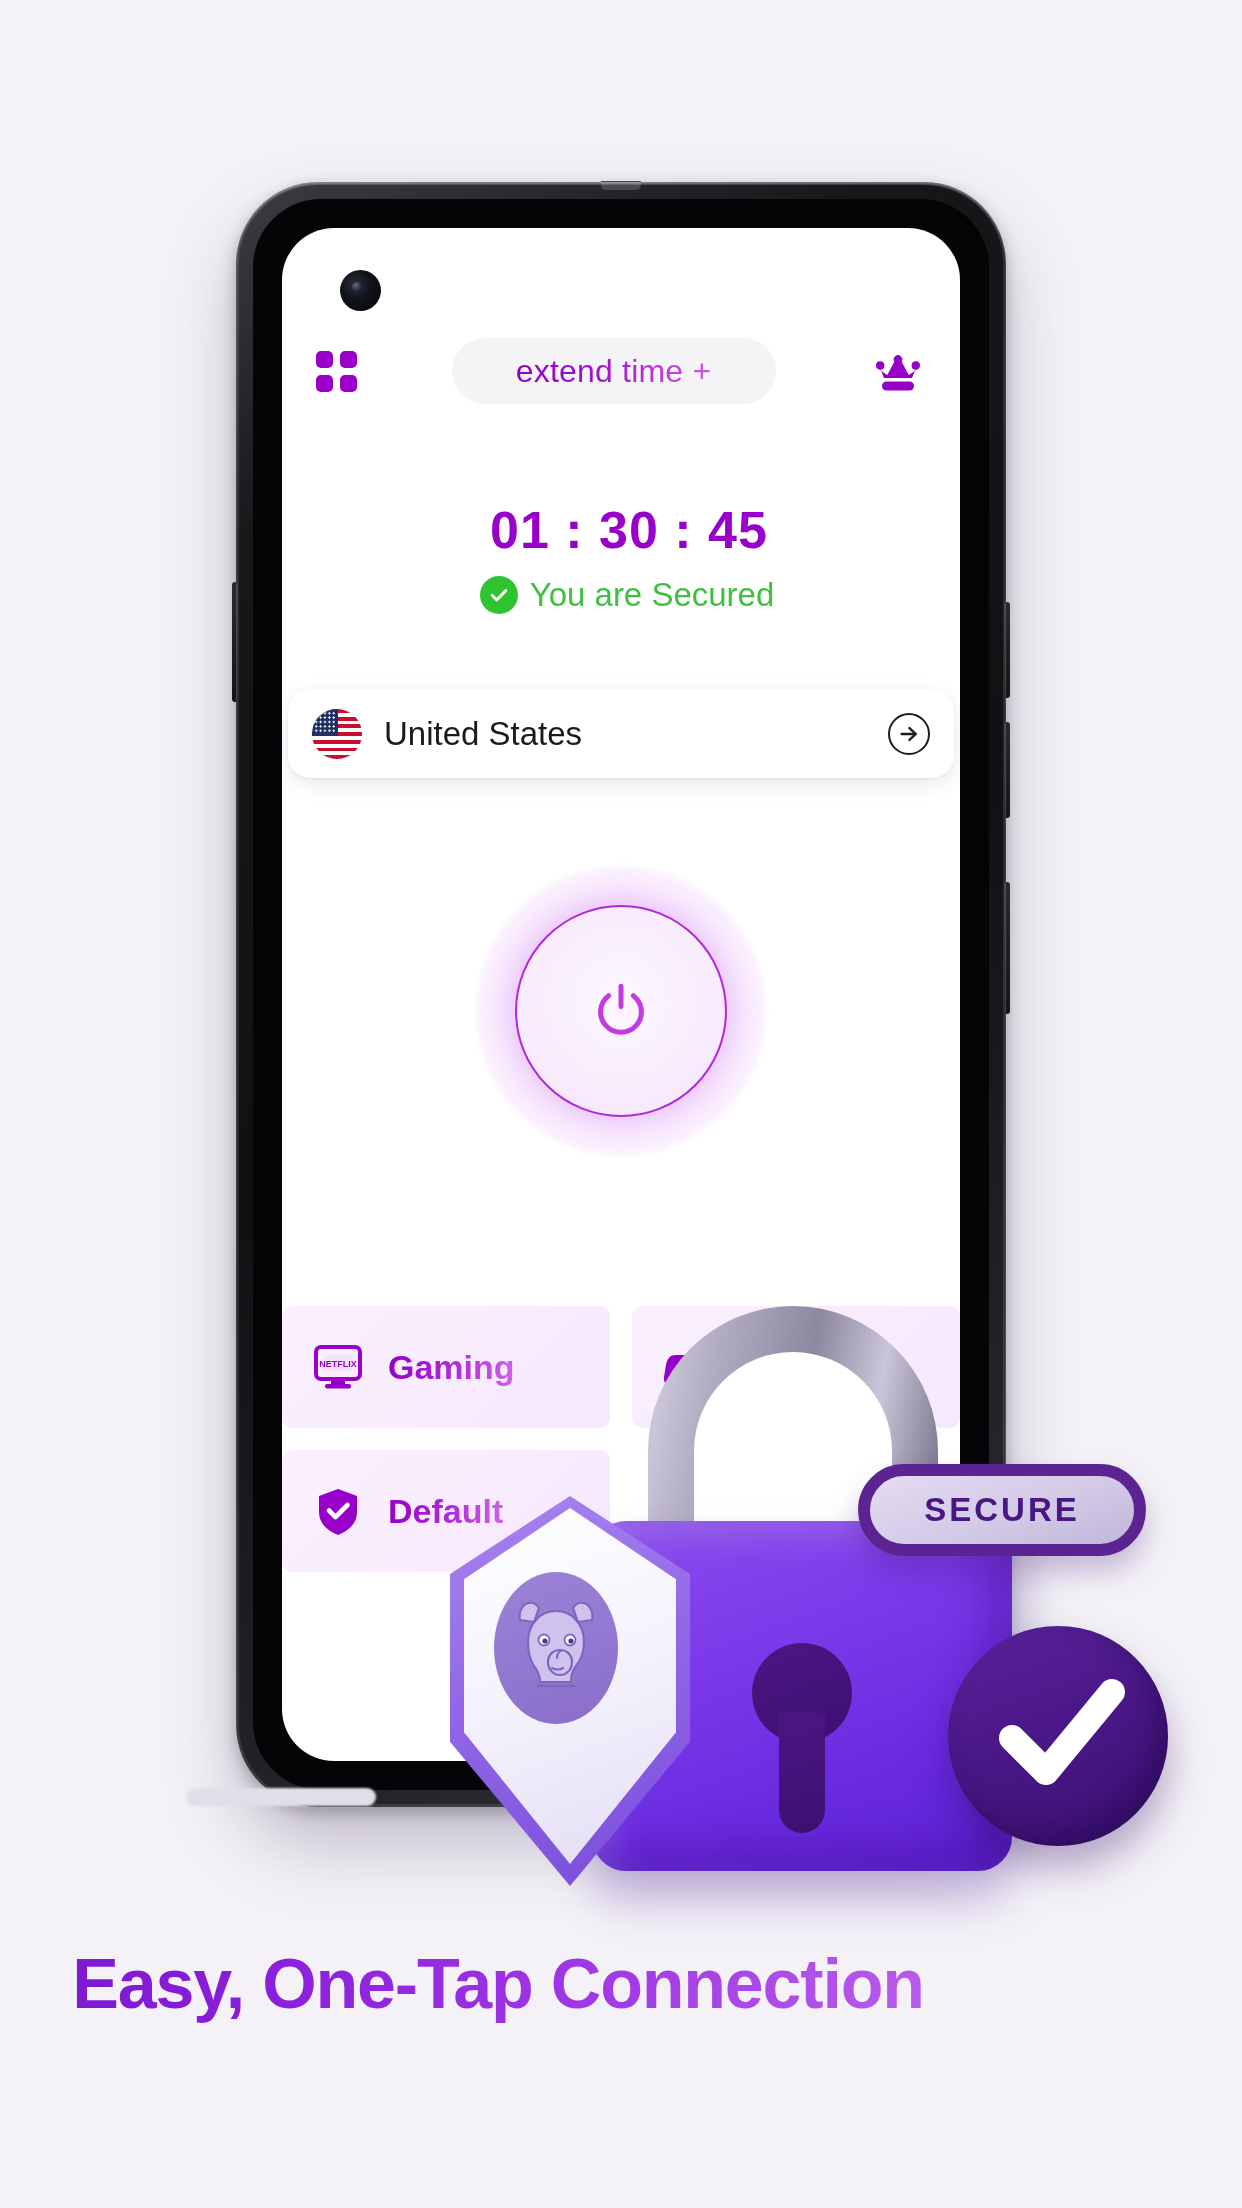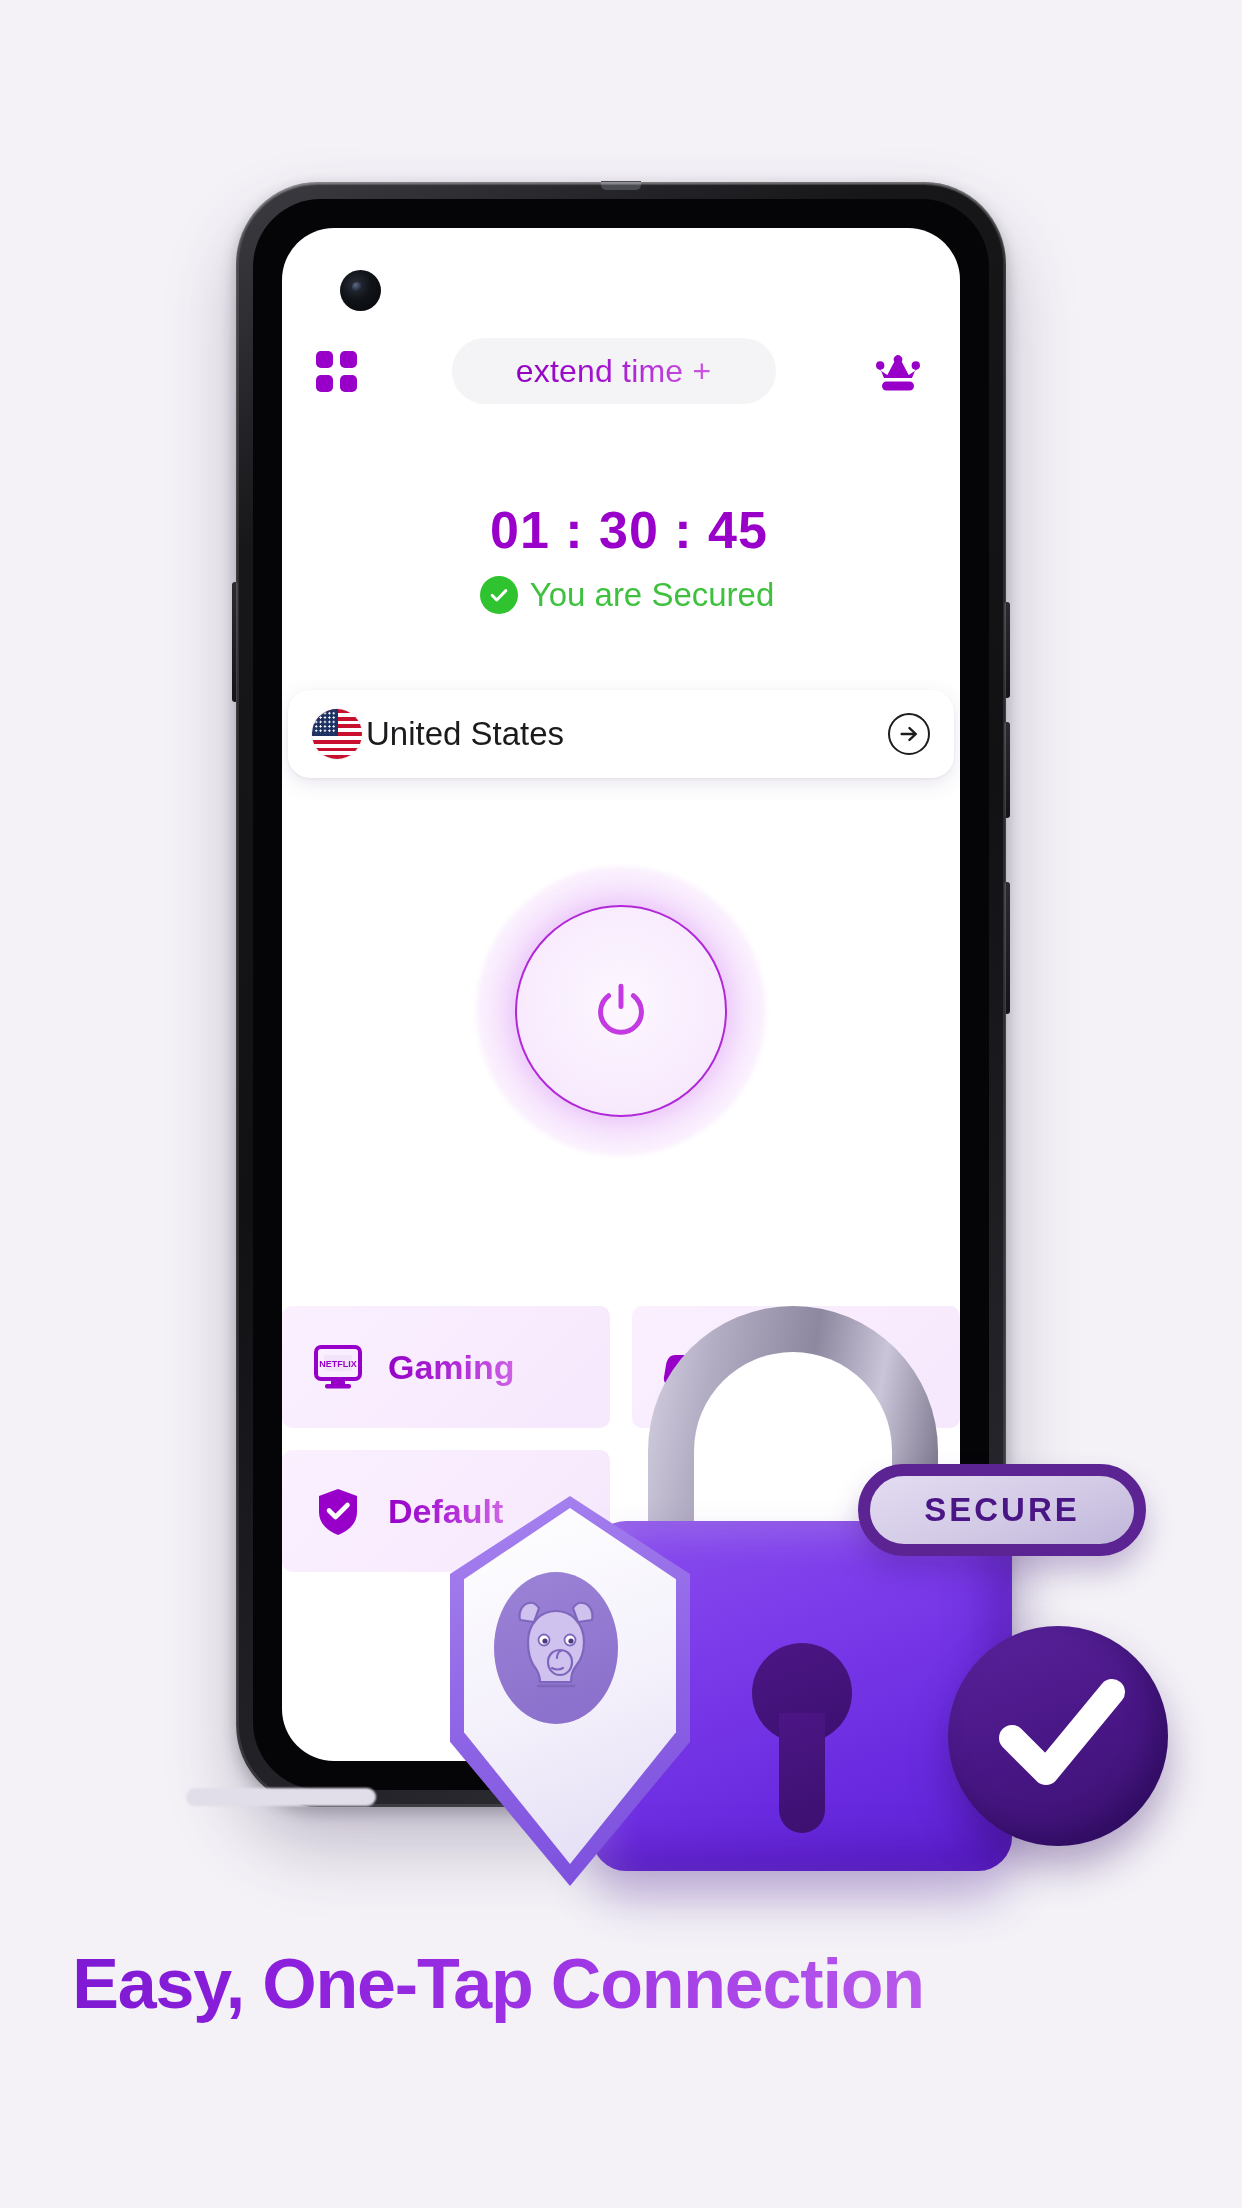--- a/index.html
+++ b/index.html
@@ -96,21 +96,21 @@
     display:flex; align-items:center; justify-content:center;
   }
   .check-circle svg{ width:22px; height:22px; }
   .secured-text{ font-size:33px; color:#3fc13f; }
 
   
   .country-card{
     position:absolute; left:6px; right:6px; top:462px;
     height:88px; border-radius:22px; background:#fff;
     box-shadow:0 6px 20px rgba(90,60,130,.13), 0 1px 3px rgba(0,0,0,.06);
-    display:flex; align-items:center; padding:0 24px; gap:4px; cursor:pointer;
+    display:flex; align-items:center; padding:0 24px; gap:22px; cursor:pointer;
   }
   .flag{
     width:50px; height:50px; border-radius:50%; overflow:hidden; position:relative;
     background:#fff; flex:none; box-shadow:0 0 0 1px rgba(0,0,0,.06);
   }
   .flag .stripes{ position:absolute; inset:0;
     background:repeating-linear-gradient(#c8102e 0 3.85px,#ffffff 3.85px 7.7px); }
   .flag .canton{ position:absolute; left:0; top:0; width:26px; height:27px; background:#1d3163; }
   .flag .canton::after{
     content:""; position:absolute; inset:2px;

